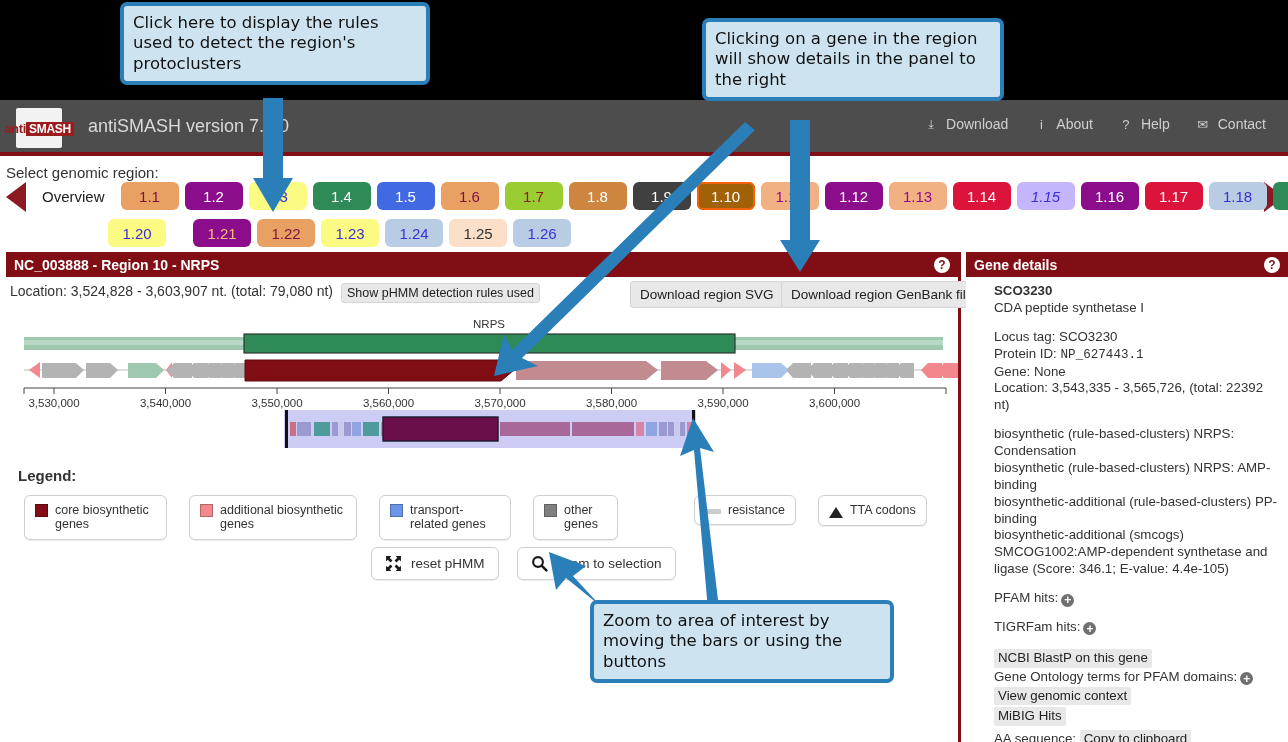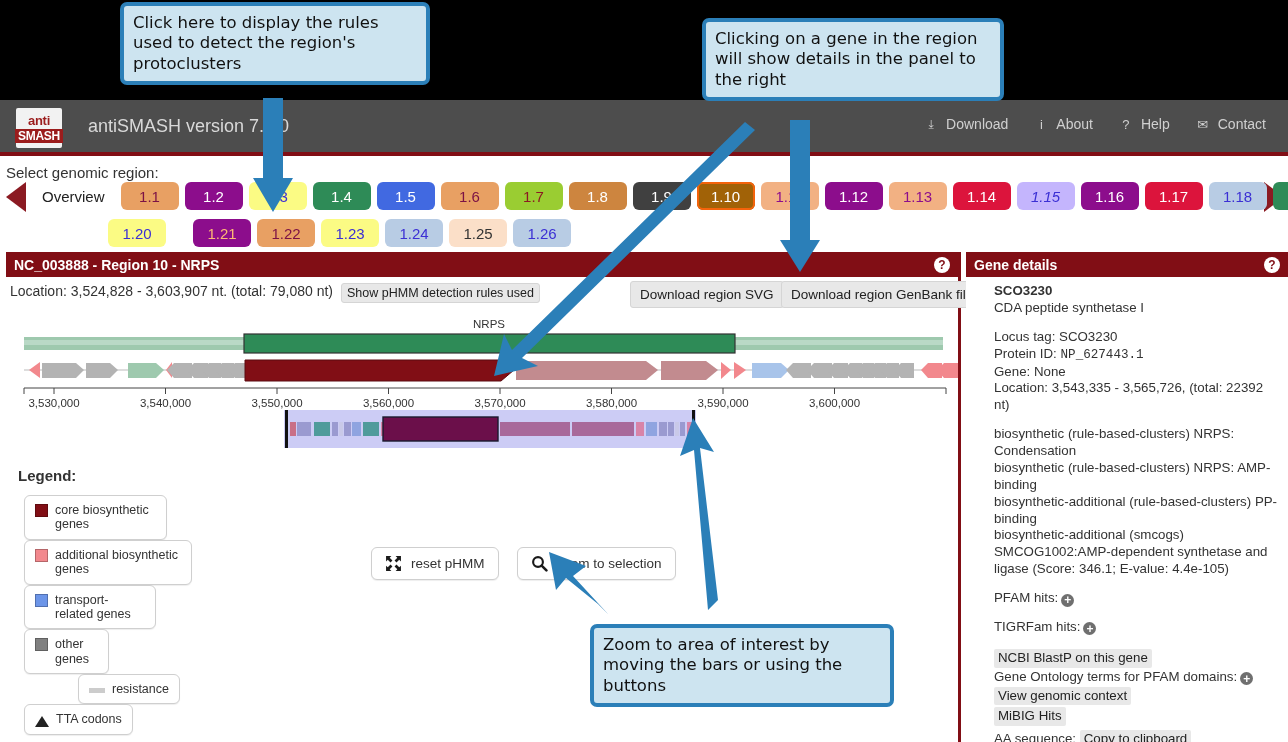--- a/index.html
+++ b/index.html
@@ -20,21 +20,21 @@
 
   
   .header {
     position: absolute; left: 0; top: 100px; width: 1288px; height: 56px;
     background: #4d4d4d;
     border-bottom: 4px solid #810e15;
   }
   .logo {
     position: absolute; left: 16px; top: 8px; width: 46px; height: 40px;
     background: #f2f2f2; border-radius: 2px;
-    display: flex; flex-direction: column; align-items: center; justify-content: center;
+    display: flex; flex-direction: row; align-items: center; justify-content: center;
     line-height: 1;
   }
   .logo .l1 { color: #9b1c1c; font-weight: bold; font-size: 13px; letter-spacing: -0.3px; }
   .logo .l2 { background: #9b1c1c; color: #ffffff; font-weight: bold; font-size: 12px;
               padding: 1px 3px; margin-top: 2px; letter-spacing: -0.3px; }
   .app-title {
     position: absolute; left: 88px; top: 16px;
     color: #d9d9d9; font-size: 18px;
   }
   .hdr-menu { position: absolute; right: 22px; top: 16px; display: flex; gap: 26px; align-items: center; }
@@ -95,21 +95,21 @@
     font-family: "Liberation Sans", sans-serif; white-space: nowrap;
   }
   .dl-svg { position: absolute; left: 624px; top: 4px; padding: 5px 9px; font-size: 13.5px; }
   .dl-gbk { position: absolute; left: 775px; top: 4px; padding: 5px 9px; font-size: 13.5px; }
 
   
   .viz { position: absolute; left: 0; top: 52px; width: 955px; height: 190px; }
 
   
   .legend-label { position: absolute; left: 12px; top: 215px; font-size: 15px; font-weight: bold; color: #333; }
-  .legend-row { position: absolute; left: 18px; top: 243px; display: flex; align-items: flex-start; flex-direction: column; }
+  .legend-row { position: absolute; left: 18px; top: 243px; display: flex; gap: 22px; align-items: flex-start; }
   .lgbox {
     border: 1px solid #cfcfcf; border-radius: 6px; background: #fff;
     padding: 7px 10px; display: flex; align-items: flex-start; gap: 7px;
     font-size: 12.5px; color: #333; line-height: 1.15; cursor: pointer;
     box-shadow: 0 1px 1px rgba(0,0,0,0.07);
   }
   .swatch { width: 13px; height: 13px; margin-top: 1px; flex: 0 0 auto; border: 1px solid rgba(0,0,0,.25); }
   .swatch.bar { height: 5px; width: 16px; margin-top: 6px; border: none; }
   .tri { width: 0; height: 0; border-left: 7px solid transparent; border-right: 7px solid transparent;
          border-bottom: 11px solid #222; margin-top: 4px; flex: 0 0 auto; }
@@ -146,21 +146,21 @@
   .seqrow { margin-top: 2px; }
 
   
   .callout {
     position: absolute; background: #cde4f0; border: 4px solid #2b7fb8;
     border-radius: 7px; padding: 7px 9px; font-size: 16.5px; color: #111;
     line-height: 1.24; font-family: "DejaVu Sans", sans-serif;
   }
   .c1 { left: 120px; top: 2px; width: 310px; }
   .c2 { left: 702px; top: 18px; width: 302px; }
-  .c3 { left: 590px; top: 624px; width: 304px; }
+  .c3 { left: 590px; top: 600px; width: 304px; }
   .anno-svg { position: absolute; left: 0; top: 0; width: 1288px; height: 742px; pointer-events: none; }
 </style>
 </head>
 <body>
 
 <div id="root">
 
   <div class="topband"></div>
 
   <div class="header">

